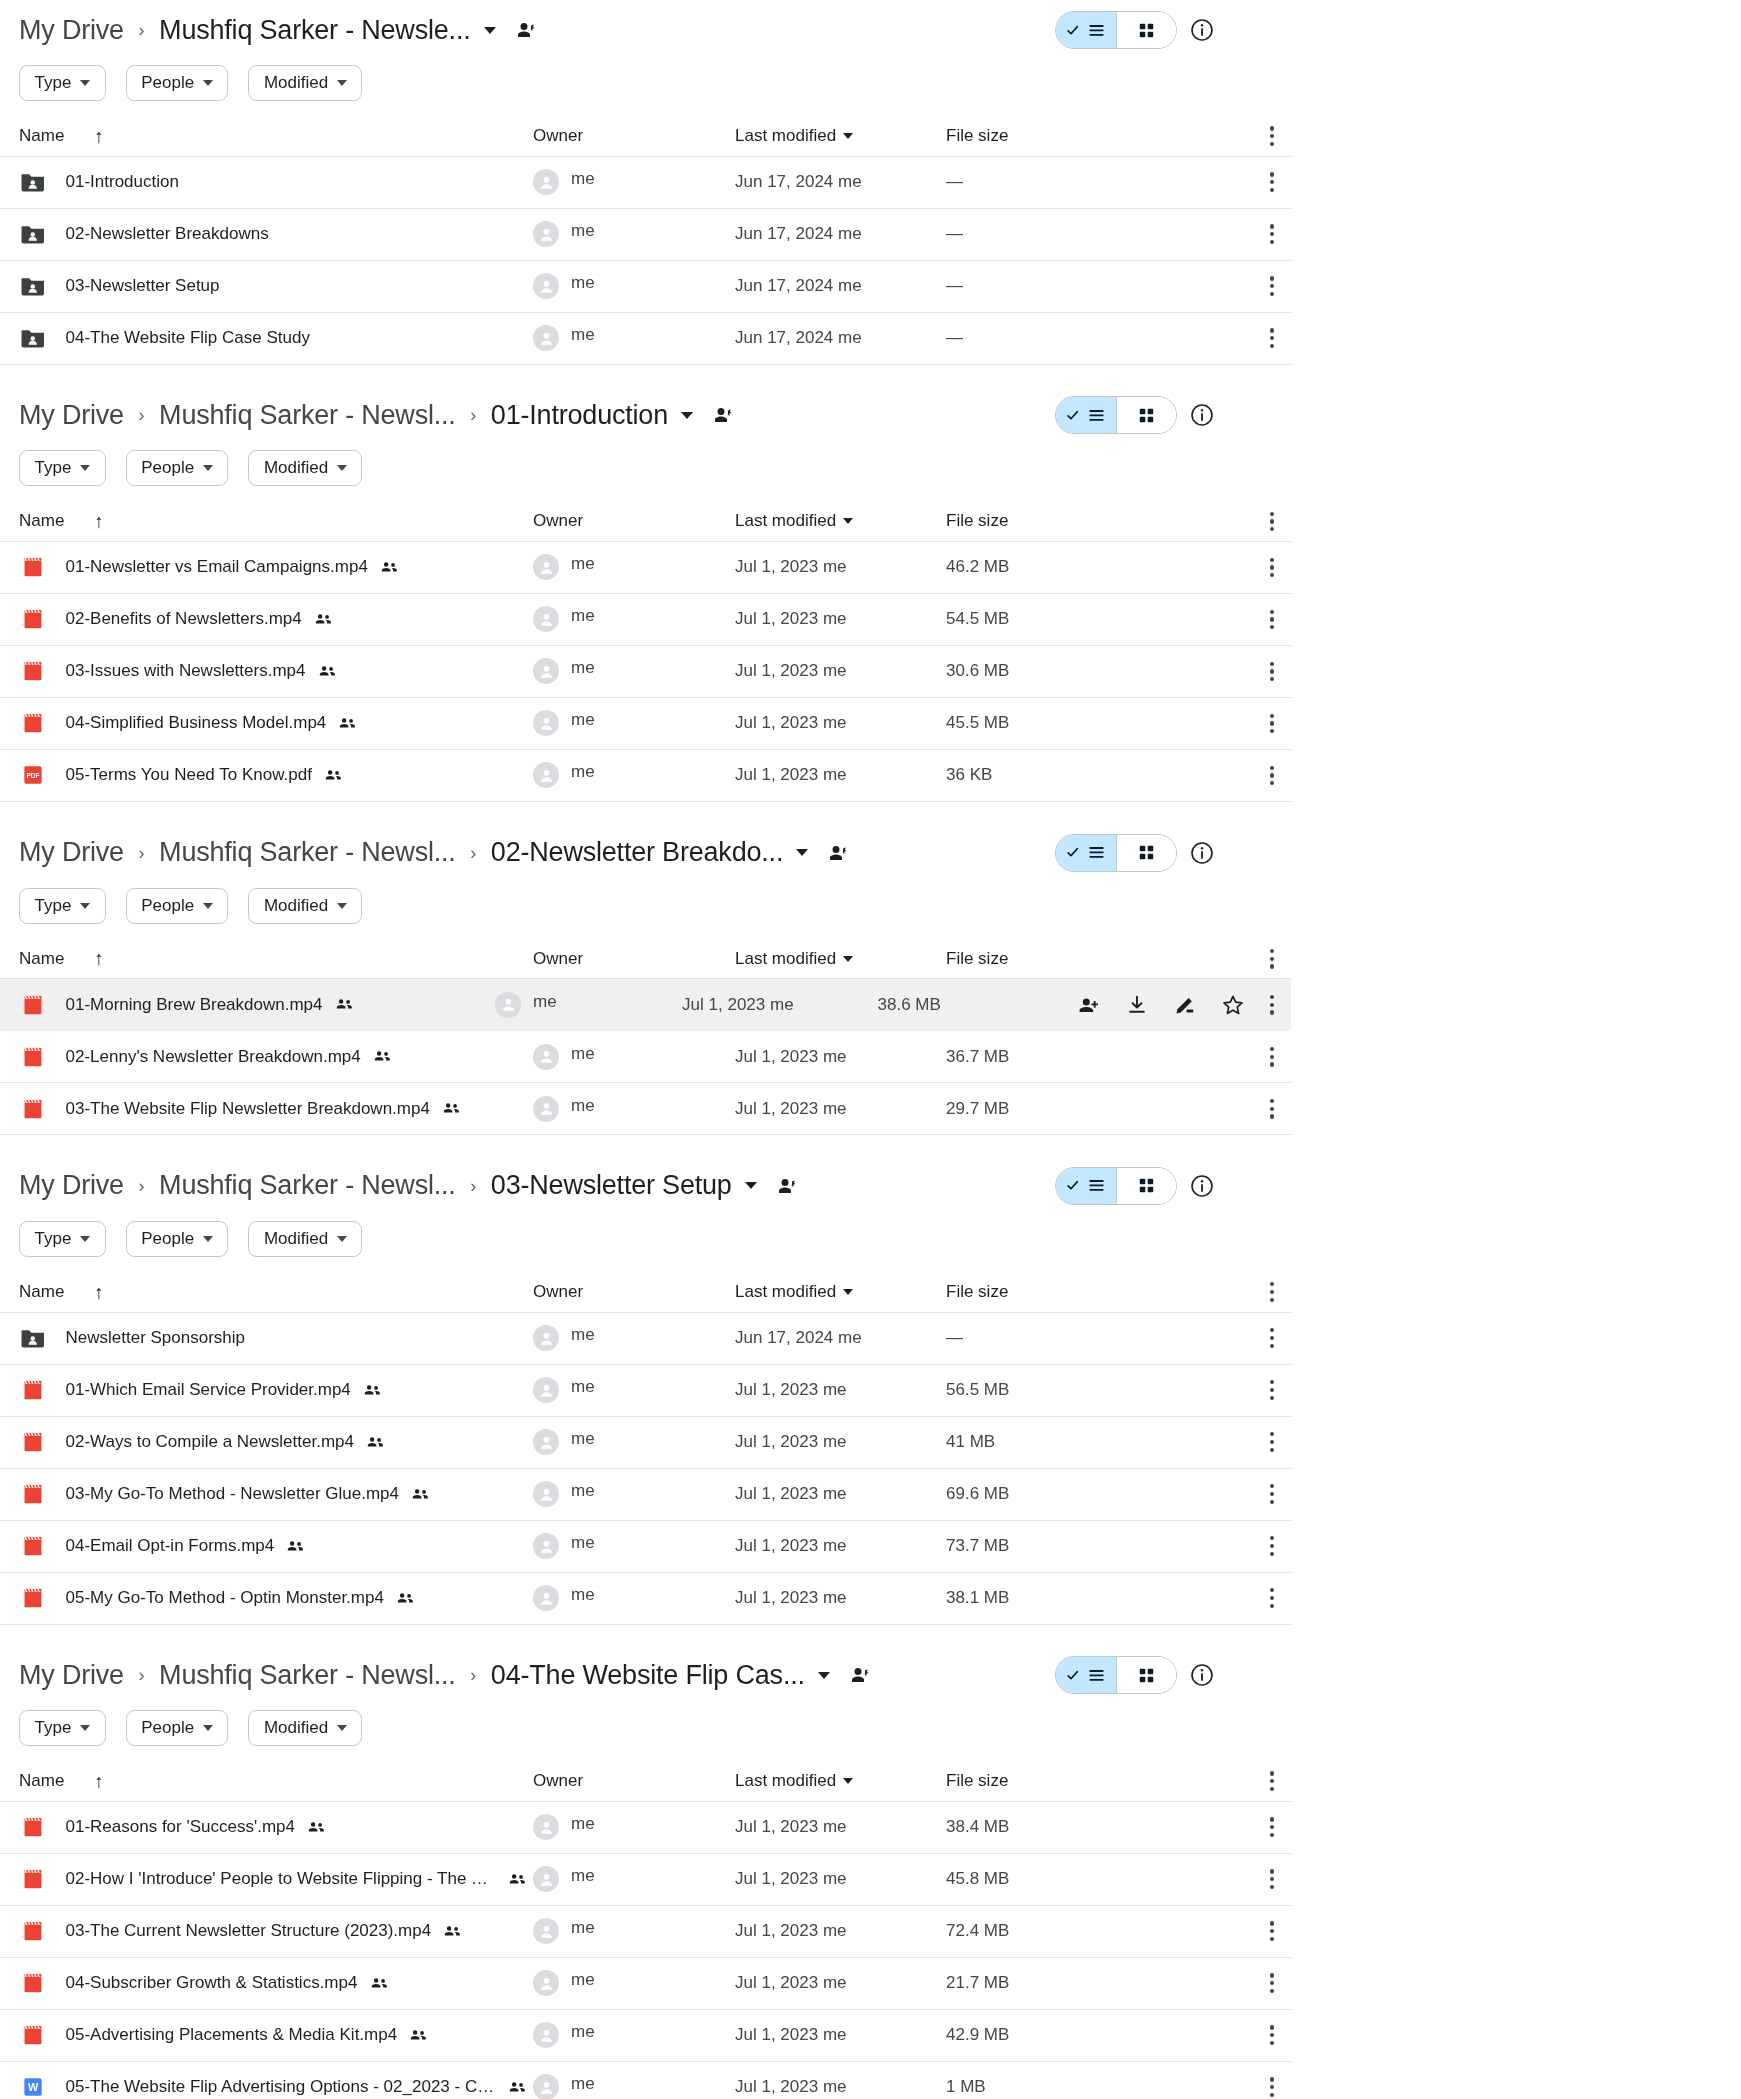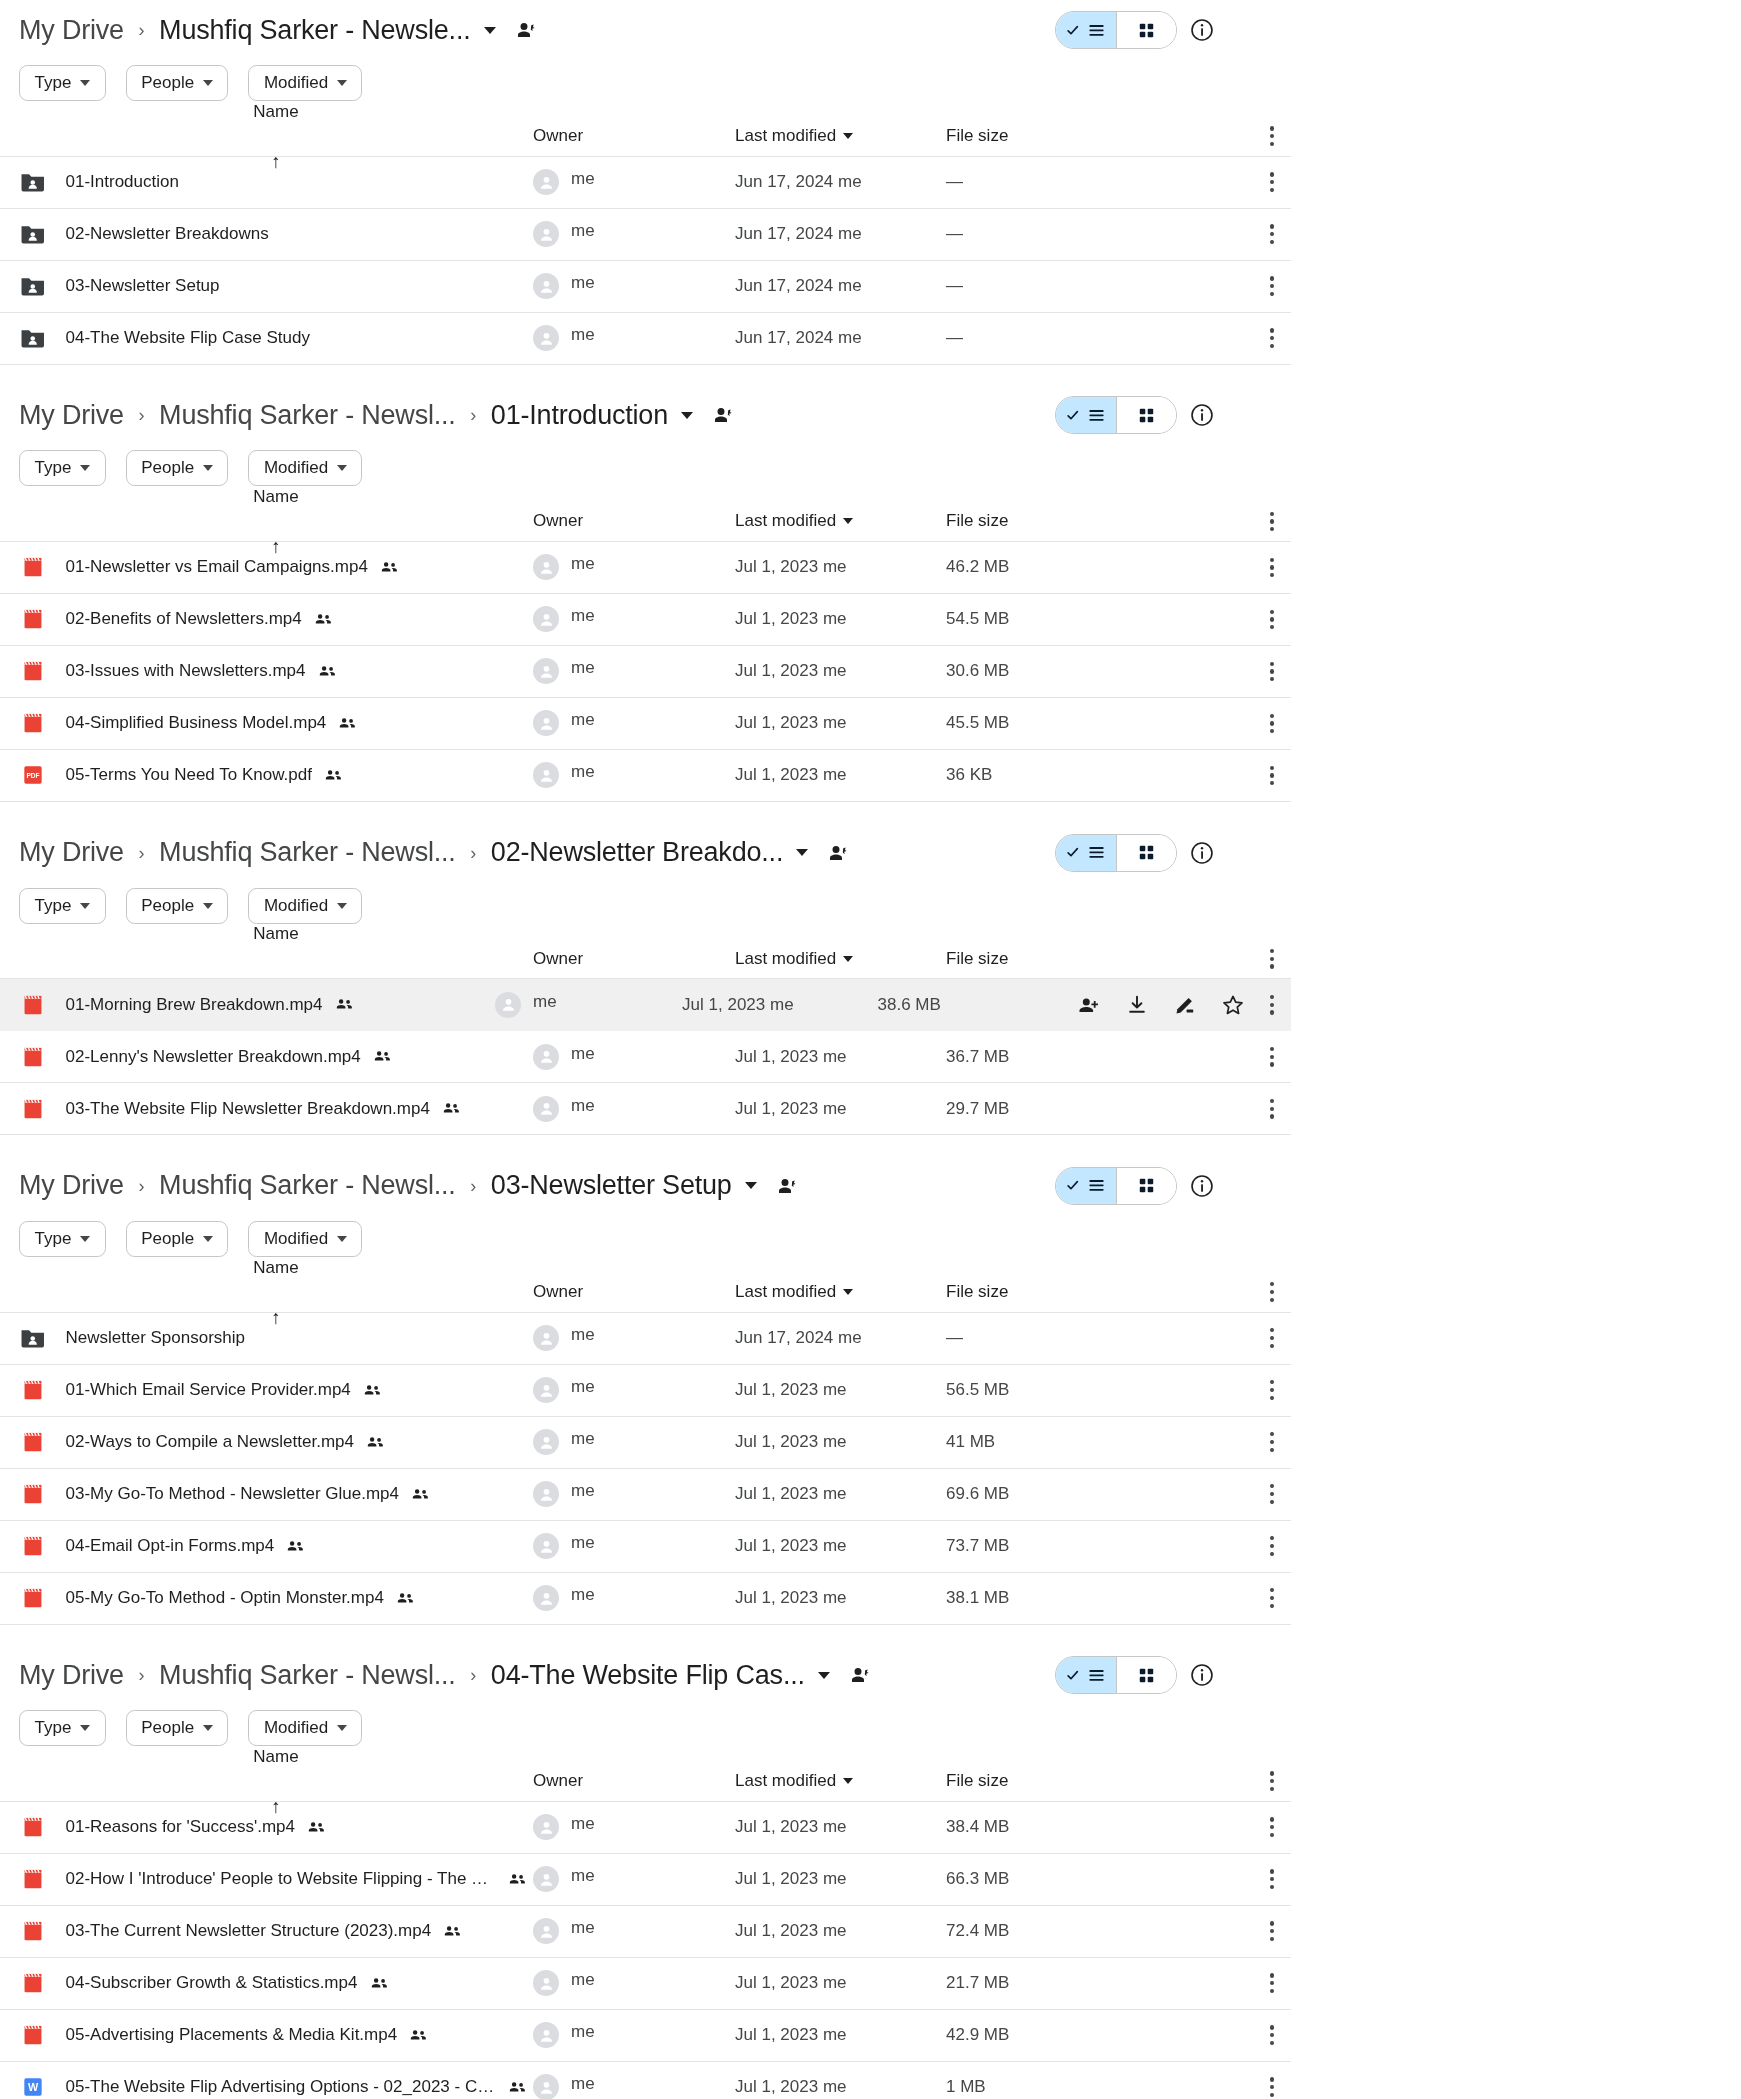--- a/index.html
+++ b/index.html
@@ -122,21 +122,21 @@
   .c-act  { flex: 1; display: flex; align-items: center; justify-content: flex-end; padding-right: 15.5px; gap: 24px; }
 
   .colhdr .c-name,
   .colhdr .c-owner,
   .colhdr .c-mod,
   .colhdr .c-size {
     font-size: 17px;
     color: #1f1f1f;
     font-weight: 500;
   }
-  .colhdr .c-name { display: flex; align-items: center; gap: 30px; flex-direction: column; }
+  .colhdr .c-name { display: flex; align-items: center; gap: 30px; }
   .sort-arrow { font-size: 19px; color: #1f1f1f; line-height: 1; }
   .colhdr .c-mod { display: flex; align-items: center; gap: 6.9px; }
   .hdr-tri {
     width: 0; height: 0;
     border-left: 5.2px solid transparent;
     border-right: 5.2px solid transparent;
     border-top: 6px solid #1f1f1f;
   }
 
   .ftype {
@@ -1297,21 +1297,21 @@
           <div class="c-owner">
             <span class="avatar">
               <svg width="19" height="19" viewBox="0 0 24 24">
                 <circle cx="12" cy="8.6" r="3.6" fill="#fff"></circle>
                 <path fill="#fff" d="M5 20c0-3.6 3.1-5.6 7-5.6s7 2 7 5.6z"></path>
               </svg>
             </span>
             <span class="owner-txt">me</span>
           </div>
           <div class="c-mod"><span class="mod-txt">Jul 1, 2023  me</span></div>
-          <div class="c-size"><span class="size-txt">66.3 MB</span></div>
+          <div class="c-size"><span class="size-txt">45.8 MB</span></div>
           <div class="c-act">
             <span class="kebab">
               <i></i>
               <i></i>
               <i></i>
             </span>
           </div>
         </div>
         <div class="row">
           <div class="c-name">

